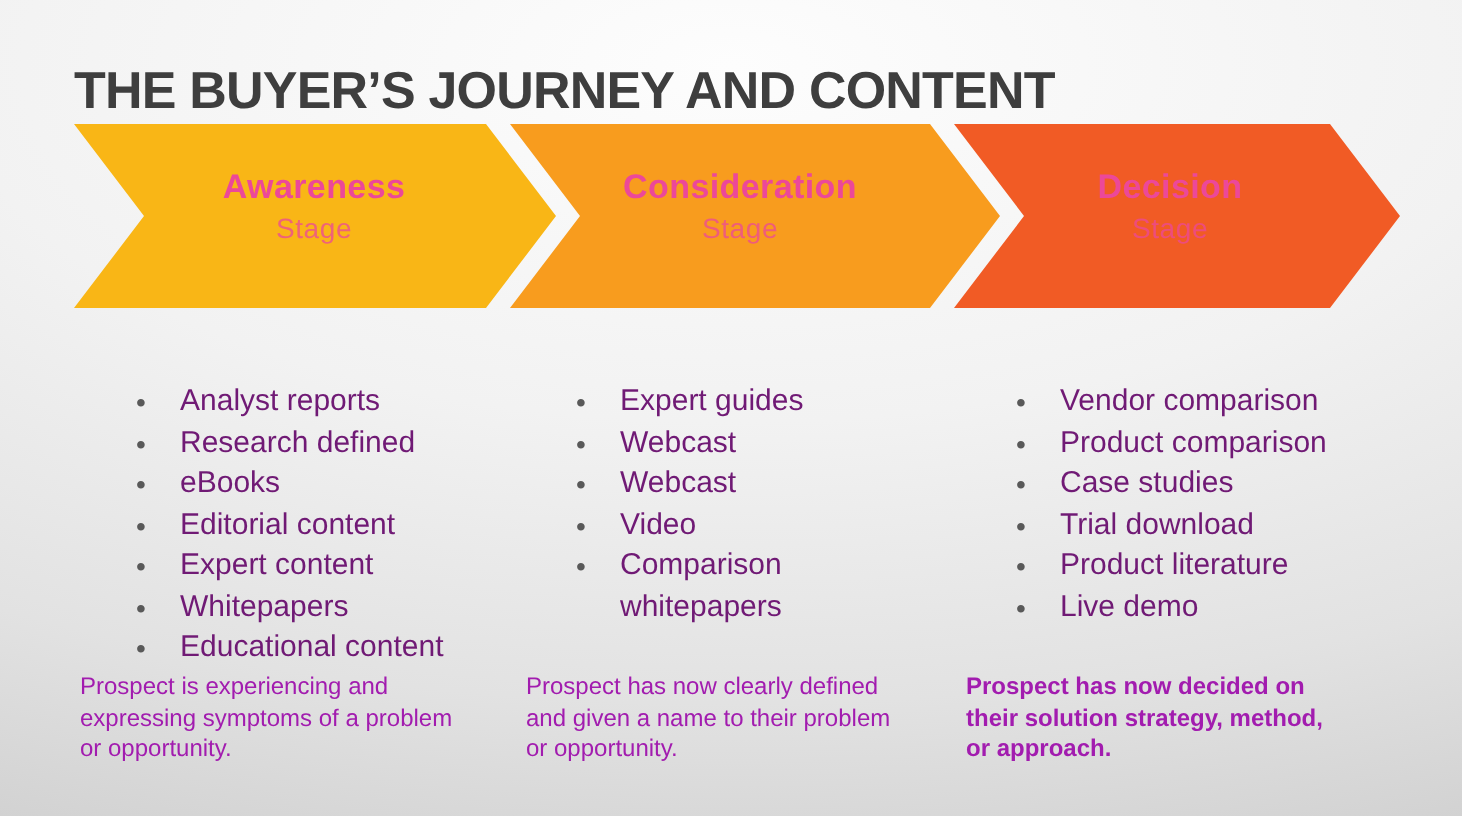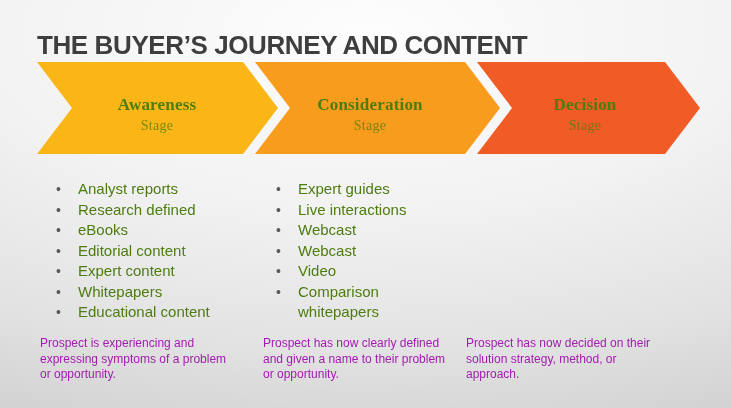--- a/index.html
+++ b/index.html
@@ -9,45 +9,45 @@
     background:radial-gradient(ellipse 140% 115% at 50% 8%, #fdfdfd 0%, #f2f2f2 38%, #e2e2e2 68%, #c8c8c8 100%);
   }
   .slide{position:absolute;inset:0;}
   .title{
     position:absolute;left:19px;top:12px;margin:18px;
     font-size:26px;font-weight:700;color:#3e3e3e;letter-spacing:-0.4px;
     white-space:nowrap;
   }
   .arrows{position:absolute;left:0;top:62px;width:731px;height:92px;display:block;}
   .stage-label{
-    position:absolute;top:94px;width:200px;text-align:center;color:#4d7c0f;font-family:Liberation Serif, serif;
+    position:absolute;top:83px;width:200px;text-align:center;color:#ec4899;
   }
   .stage-label .stage-name{font-size:17px;font-weight:700;line-height:21px;letter-spacing:0.2px;}
   .stage-label .stage-sub{font-size:14px;font-weight:400;line-height:21px;opacity:0.75;letter-spacing:0.3px;}
   .pos-1{left:57px;}
   .pos-2{left:270px;}
   .pos-3{left:485px;}
   ul.items{
-    position:absolute;top:179px;margin:0;padding:0;list-style:none;
-    color:#4d7c0f;font-size:15px;line-height:20.5px;
+    position:absolute;top:179px;margin:12px;padding:0;list-style:none;
+    color:#701a75;font-size:15px;line-height:20.5px;
   }
   ul.items li{position:relative;padding-left:30px;}
   ul.items li::before{
     content:"\2022";position:absolute;left:8px;top:0;color:#595959;font-size:14px;
   }
   .list-1{left:48px;width:165px;}
   .list-2{left:268px;width:140px;}
   .list-3{left:488px;width:165px;}
   .desc{
     position:absolute;top:336px;margin:0;
     color:#a21caf;font-size:12px;line-height:15.5px;
   }
   .desc-1{left:40px;width:200px;}
   .desc-2{left:263px;width:192px;}
-  .desc-3{left:466px;width:192px;}
+  .desc-3{left:483px;width:192px;font-weight:bold;}
 </style>
 </head>
 <body>
 
 <div class="slide">
 
   <h1 class="title">THE BUYER’S JOURNEY AND CONTENT</h1>
 
   <svg class="arrows" viewBox="0 0 731 92" xmlns="http://www.w3.org/2000/svg" aria-hidden="true">
     <polygon points="37,0 243,0 278,46 243,92 37,92 72,46" fill="#F9B616"></polygon>
@@ -73,25 +73,32 @@
     <li>Research defined</li>
     <li>eBooks</li>
     <li>Editorial content</li>
     <li>Expert content</li>
     <li>Whitepapers</li>
     <li>Educational content</li>
   </ul>
 
   <ul class="items list-2">
     <li>Expert guides</li>
-    <li>Live interactions</li>
     <li>Webcast</li>
     <li>Webcast</li>
     <li>Video</li>
     <li>Comparison whitepapers</li>
   </ul>
 
+  <ul class="items list-3">
+    <li>Vendor comparison</li>
+    <li>Product comparison</li>
+    <li>Case studies</li>
+    <li>Trial download</li>
+    <li>Product literature</li>
+    <li>Live demo</li>
+  </ul>
 
   <p class="desc desc-1">Prospect is experiencing and expressing symptoms of a problem or opportunity.</p>
   <p class="desc desc-2">Prospect has now clearly defined and given a name to their problem or opportunity.</p>
   <p class="desc desc-3">Prospect has now decided on their solution strategy, method, or approach.</p>
 
 </div>
 
 </body></html>

